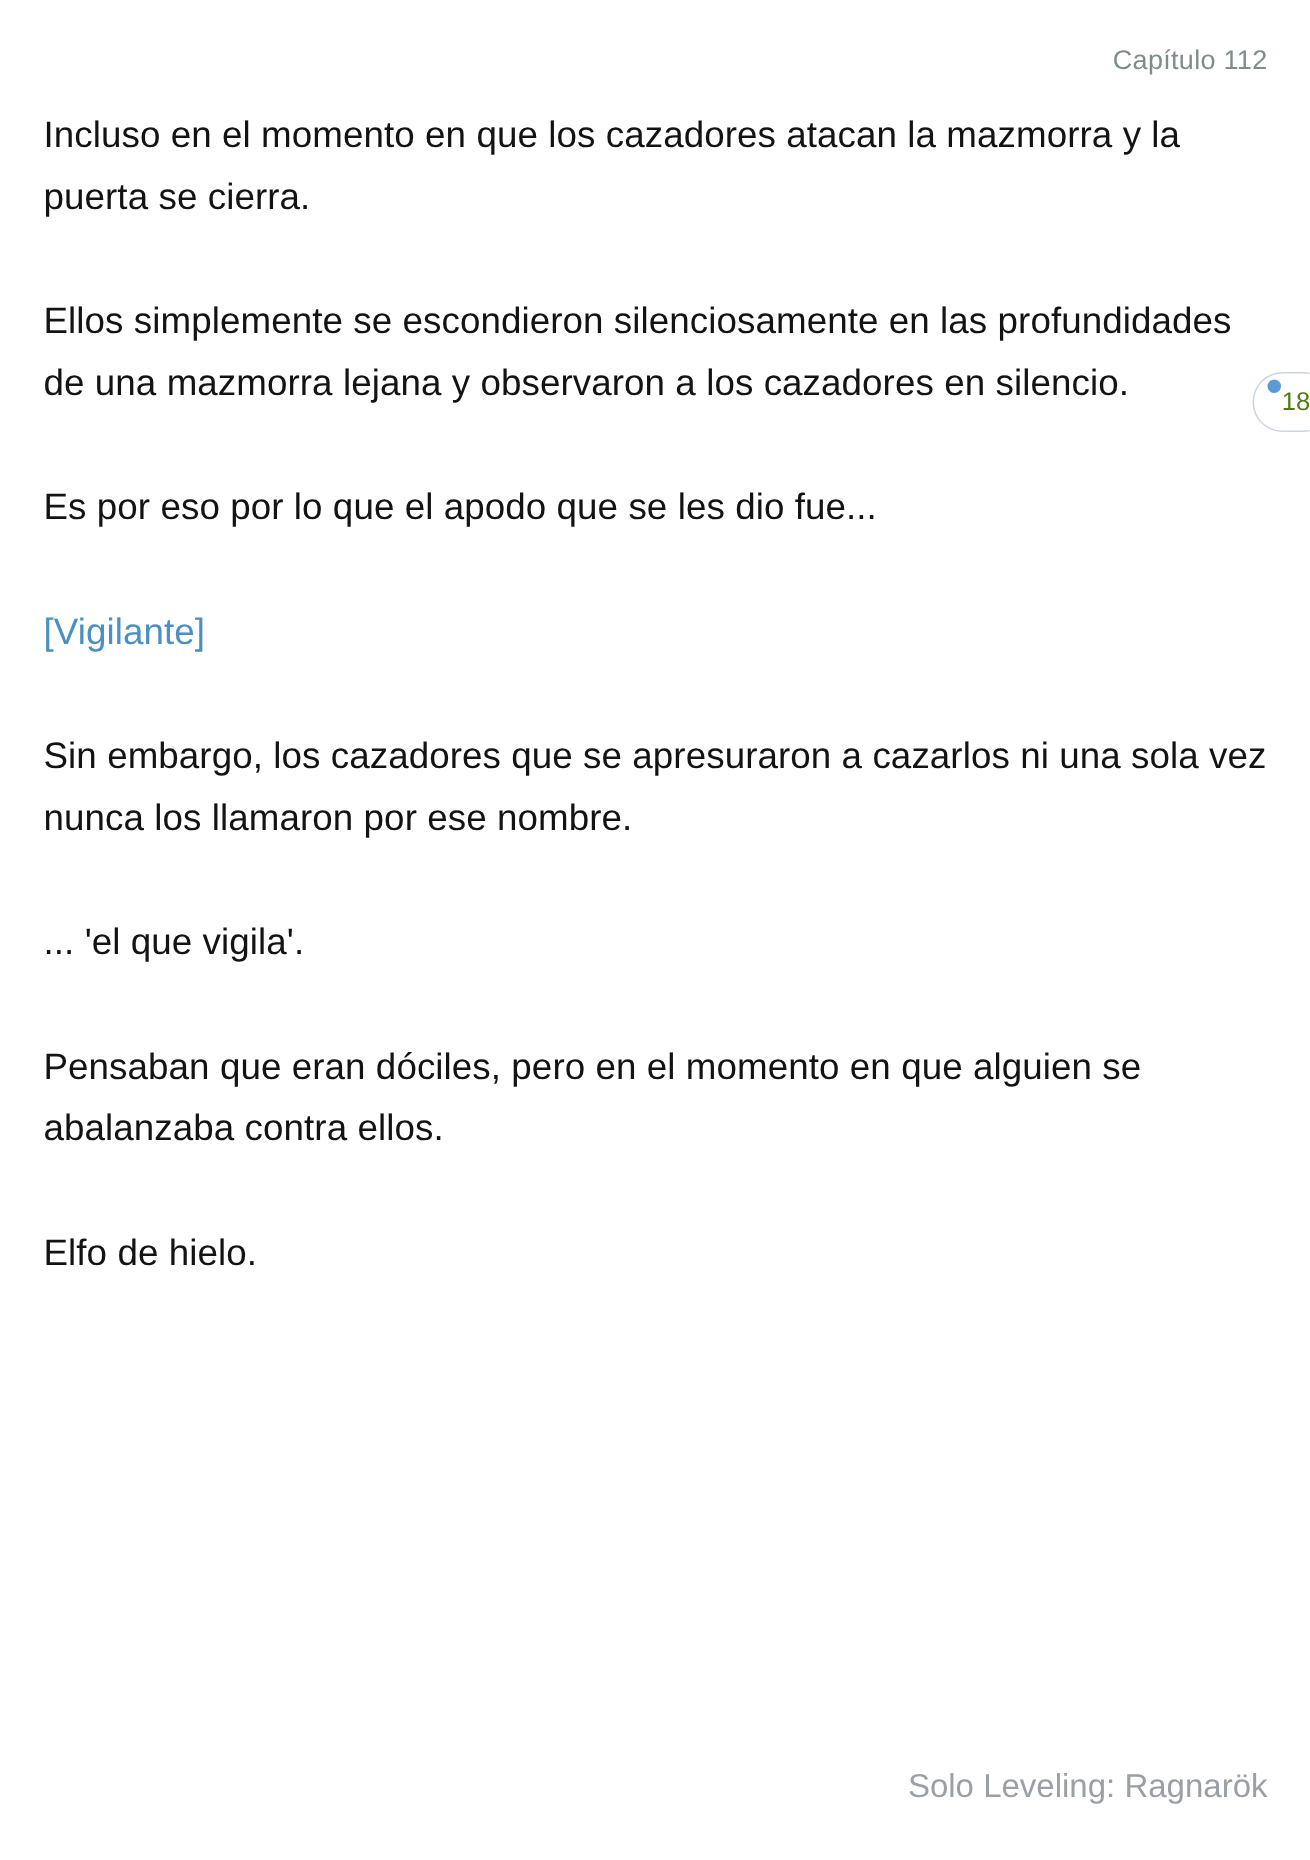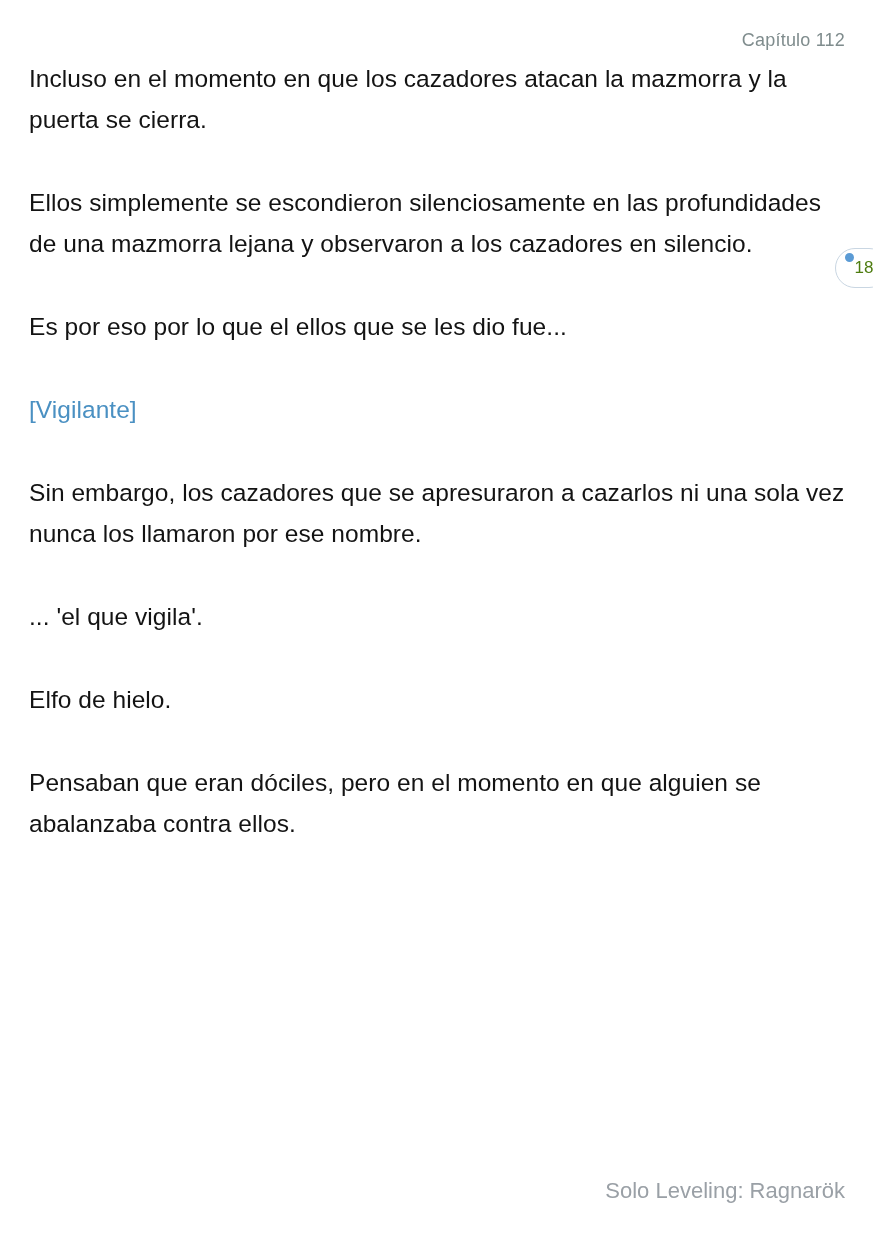--- a/index.html
+++ b/index.html
@@ -37,21 +37,21 @@
     position: absolute;
     top: 58px;
     left: 29px;
     width: 818px;
   }
 
   .para {
     font-size: 24.5px;
     line-height: 41px;
     color: #131313;
-    margin: 0 0 42px 0;
+    margin: 12px 0 42px 0;
     letter-spacing: 0.05px;
   }
 
   .para.centered {
     text-align: left;
     color: #4a90c2;
   }
 
   .page-marker {
     position: absolute;
@@ -100,26 +100,26 @@
 </head>
 <body>
 
 <div class="page">
 
   <div class="chapter-label">Capítulo 112</div>
 
   <div class="content">
     <p class="para">Incluso en el momento en que los cazadores atacan la mazmorra y la puerta se cierra.</p>
     <p class="para">Ellos simplemente se escondieron silenciosamente en las profundidades de una mazmorra lejana y observaron a los cazadores en silencio.</p>
-    <p class="para">Es por eso por lo que el ellos que se les dio fue...</p>
+    <p class="para">Es por eso por lo que el apodo que se les dio fue...</p>
     <p class="para centered">[Vigilante]</p>
     <p class="para">Sin embargo, los cazadores que se apresuraron a cazarlos ni una sola vez nunca los llamaron por ese nombre.</p>
     <p class="para">... 'el que vigila'.</p>
+    <p class="para">Pensaban que eran dóciles, pero en el momento en que alguien se abalanzaba contra ellos.</p>
     <p class="para">Elfo de hielo.</p>
-    <p class="para">Pensaban que eran dóciles, pero en el momento en que alguien se abalanzaba contra ellos.</p>
   </div>
 
   <div class="page-marker">
     <span class="dot"></span>
     <span class="num">18</span>
   </div>
 
   <div class="footer">
     <span class="item">Solo Leveling: Ragnarök</span>
   </div>

